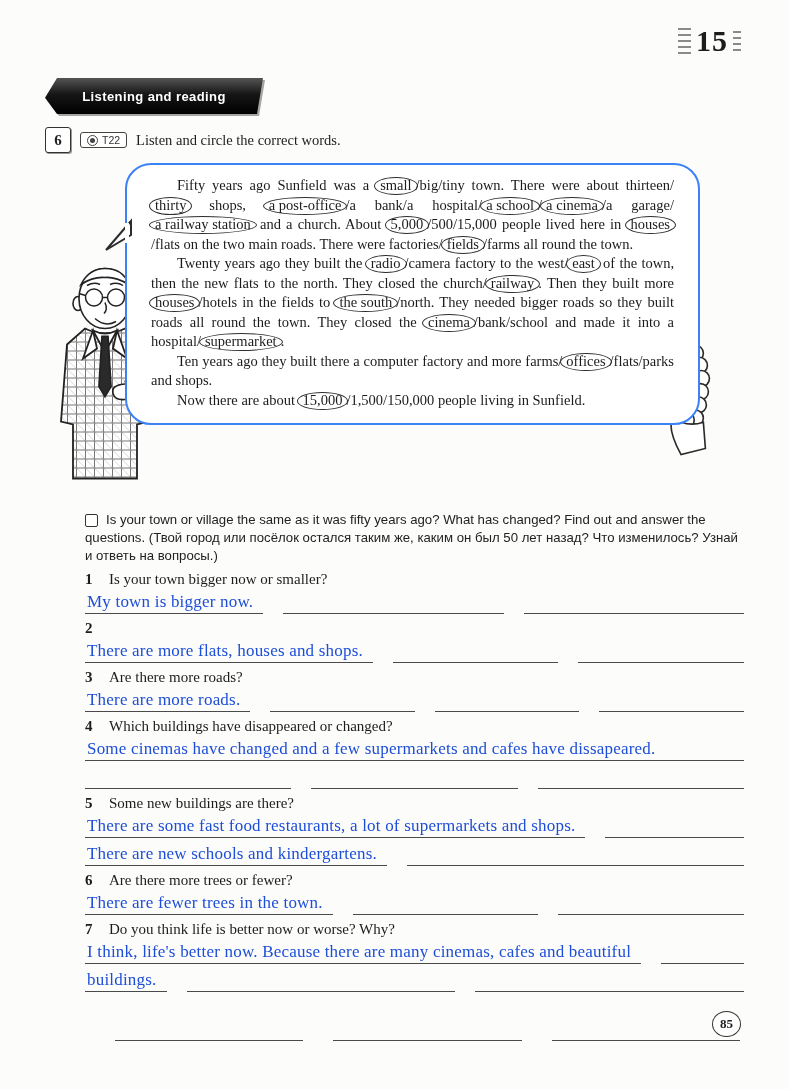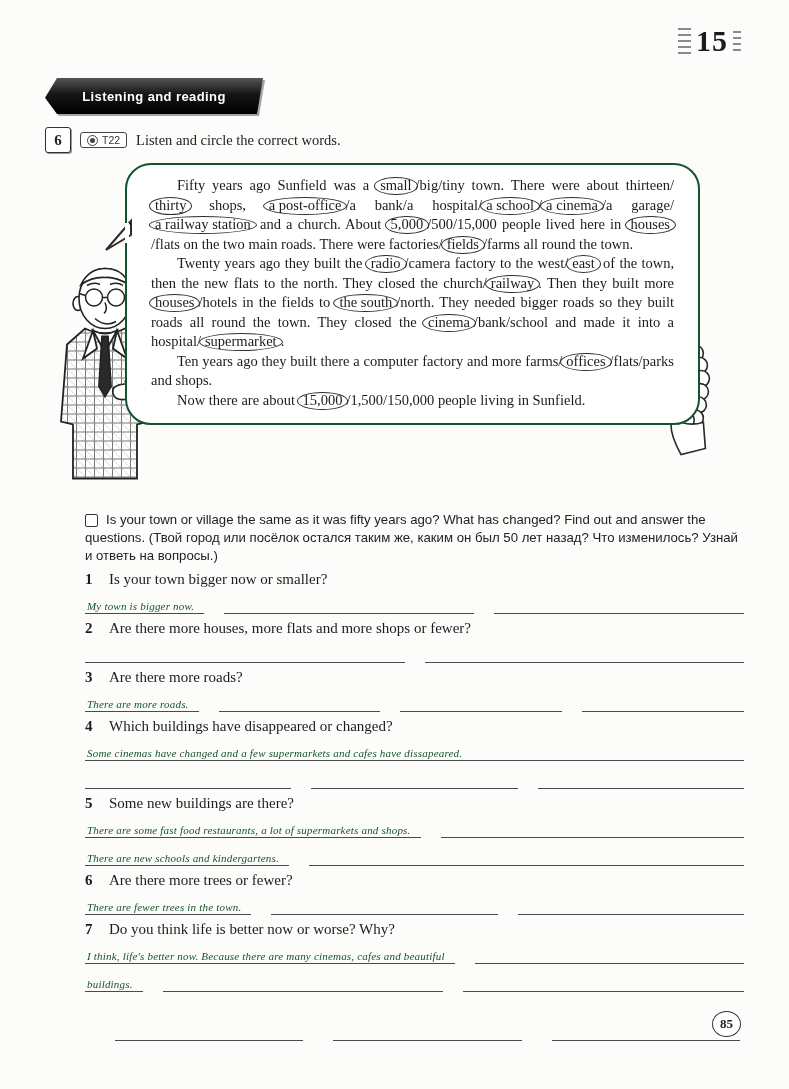--- a/index.html
+++ b/index.html
@@ -25,41 +25,41 @@
   .ex-num{width:24px;height:24px;border:1.6px solid #333;border-radius:3px;box-shadow:1px 1px 0 #999;
           display:flex;align-items:center;justify-content:center;font-weight:bold;font-size:15px;background:#fff;}
   .audio-chip{display:inline-flex;align-items:center;gap:4px;border:1.3px solid #444;border-radius:3px;
           padding:1px 6px;font-family:"Liberation Sans",sans-serif;font-size:10.5px;color:#333;background:#fff;}
   .audio-icon{width:9px;height:9px;border:1.2px solid #444;border-radius:50%;position:relative;display:inline-block;}
   .audio-icon::after{content:"";position:absolute;inset:2px;background:#444;border-radius:50%;}
   .instruction{font-size:14.5px;color:#1d1d1d;}
 
   
   .passage-section{position:relative;margin-top:10px;height:332px;}
-  .bubble{margin-left:80px;margin-right:44px;border:2px solid #14532d;border-radius:26px;
+  .bubble{margin-left:80px;margin-right:44px;border:2px solid #3b82f6;border-radius:26px;
           padding:11px 24px 13px;background:#fff;position:relative;}
   .bubble-tail{position:absolute;left:-24px;top:52px;}
   .bubble-tail-cover{position:absolute;left:-2px;top:58px;width:4px;height:20px;background:#fff;}
   .passage-par{margin:0;font-size:14.5px;line-height:19.5px;text-align:justify;text-indent:26px;color:#1b1b1b;}
   .circled{display:inline-block;border:1.6px solid #2e2e2e;border-radius:50%;
            padding:0 5px 1px;margin:-2px -2px;line-height:15px;text-indent:0;}
   .man-illustration{position:absolute;left:0;top:92px;width:120px;height:228px;}
   .girl-illustration{position:absolute;right:32px;top:172px;width:72px;height:152px;}
 
   
   .intro{margin:16px 0 0 40px;font-family:"Liberation Sans",sans-serif;font-size:13.2px;line-height:18px;color:#222;}
   .intro-checkbox{float:left;width:11px;height:11px;border:1.5px solid #333;border-radius:2px;margin:3px 8px 0 0;background:#fff;}
 
   
   .questions{margin-left:40px;margin-top:4px;}
   .q-head{display:flex;gap:13px;margin:6px 0 1px;font-size:15px;color:#1c1c1c;}
   .q-num{font-weight:bold;min-width:11px;}
   .answer-row{display:flex;align-items:flex-end;gap:20px;min-height:25px;margin-bottom:3px;}
-  .answer-text{font-size:11px;color:#14532d;border-bottom:1.6px solid #4a4a4a;
-               padding:0 10px 1px 2px;white-space:nowrap;letter-spacing:.2px;font-style:italic;}
+  .answer-text{font-size:17px;color:#1d4ed8;border-bottom:1.6px solid #4a4a4a;
+               padding:0 10px 1px 2px;white-space:nowrap;letter-spacing:.2px;}
   .answer-text.grow{flex:1;}
   .answer-seg{flex:1;border-bottom:1.6px solid #4a4a4a;min-width:22px;height:2px;}
   .trailing{margin:24px 0 0 70px;margin-right:4px;}
   .trailing .answer-row{gap:30px;}
 
   
   .page-num{position:absolute;right:48px;bottom:52px;width:27px;height:24px;border:1.5px solid #333;
             border-radius:50%;display:flex;align-items:center;justify-content:center;
             font-size:13px;font-weight:bold;background:#fff;}
 </style>
@@ -179,23 +179,23 @@
           </div>
           <div class="answer-row">
             <span class="answer-text">My town is bigger now.</span>
             <span class="answer-seg"></span>
             <span class="answer-seg"></span>
           </div>
         </div>
         <div>
           <div class="q-head">
             <span class="q-num">2</span>
-            <span>Are there more houses, more flats and more shops or fewer?</span>
-          </div>
-          <div class="answer-row">
+          </div>
+          <div class="answer-row">
+            <span class="answer-text">There are more flats, houses and shops.</span>
             <span class="answer-seg"></span>
             <span class="answer-seg"></span>
           </div>
         </div>
         <div>
           <div class="q-head">
             <span class="q-num">3</span>
             <span>Are there more roads?</span>
           </div>
           <div class="answer-row">

